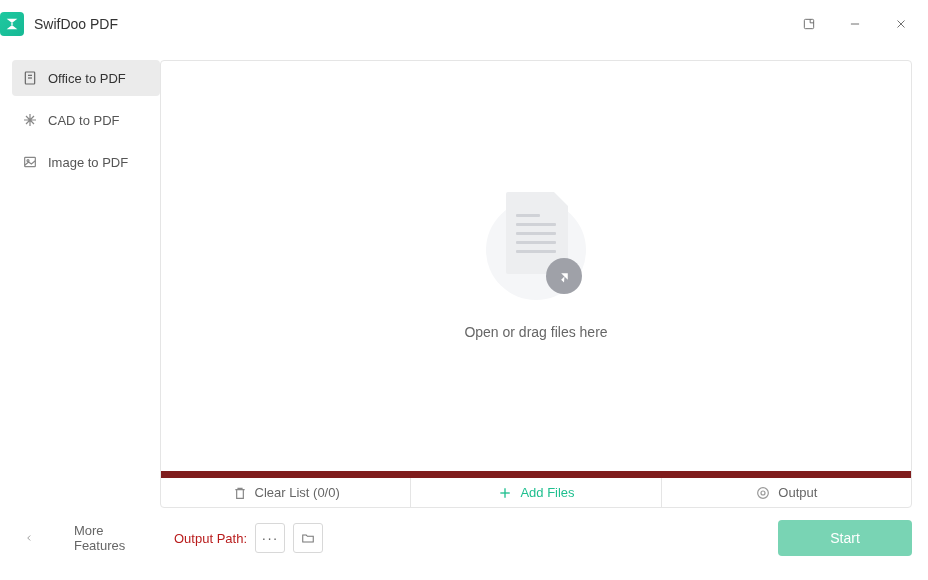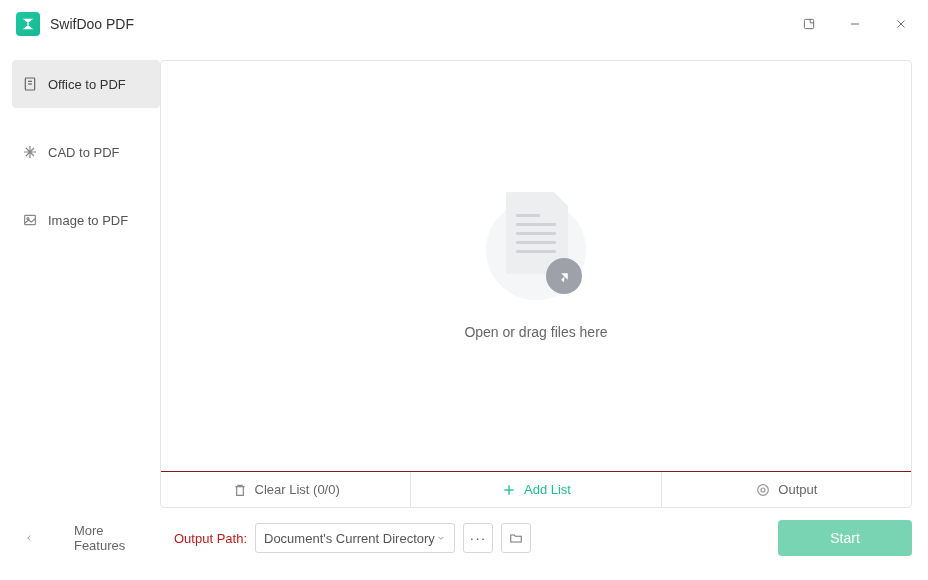--- a/index.html
+++ b/index.html
@@ -1,46 +1,46 @@
 <!DOCTYPE html>
 <html><head>
   <meta charset="utf-8">
   <style>
     * { margin: 0; padding: 0; box-sizing: border-box; font-family: -apple-system, BlinkMacSystemFont, "Segoe UI", Arial, sans-serif; }
     body { width: 928px; height: 580px; background: #ffffff; overflow: hidden; }
     
-    .titlebar { height: 48px; display: flex; align-items: center; padding: 0 4px 0 16px; }
+    .titlebar { height: 48px; display: flex; align-items: center; padding: 0 4px 0 0; }
     .app-logo { width: 24px; height: 24px; background: linear-gradient(135deg, #1ec9a0, #16b894); border-radius: 4px; display: flex; align-items: center; justify-content: center; margin-right: 10px; }
     .app-logo svg { width: 16px; height: 16px; }
     .app-title { font-size: 14px; color: #333; }
     .titlebar-spacer { flex: 1; }
     .win-btn { width: 46px; height: 48px; display: flex; align-items: center; justify-content: center; cursor: pointer; }
     .win-btn svg { width: 14px; height: 14px; }
     
     .body-area { display: flex; height: 460px; padding: 12px 16px 0 12px; }
     
     .sidebar { width: 148px; display: flex; flex-direction: column; }
-    .sidebar-item { height: 48px; display: flex; align-items: center; padding: 0 10px; border-radius: 4px; cursor: pointer; color: #555; font-size: 13px; margin-bottom: 20px; }
+    .sidebar-item { height: 36px; display: flex; align-items: center; padding: 0 10px; border-radius: 4px; cursor: pointer; color: #555; font-size: 13px; margin-bottom: 6px; }
     .sidebar-item.active { background: #ebebeb; color: #333; }
     .sidebar-item .sicon { width: 16px; height: 16px; margin-right: 10px; display: flex; align-items: center; justify-content: center; }
     
     .main-panel { flex: 1; border: 1px solid #e5e5e5; border-radius: 4px; display: flex; flex-direction: column; margin-left: 0; }
     .drop-zone { flex: 1; display: flex; flex-direction: column; align-items: center; justify-content: center; }
     .drop-graphic { position: relative; width: 120px; height: 110px; margin-bottom: 22px; }
     .circle-bg { position: absolute; top: 8px; left: 10px; width: 100px; height: 100px; border-radius: 50%; background: #f5f6f8; }
     .doc-shape { position: absolute; top: 0; left: 30px; width: 62px; height: 82px; background: #edeef0; border-radius: 2px; }
     .doc-shape .corner { position: absolute; top: 0; right: 0; width: 0; height: 0; border-left: 14px solid transparent; border-top: 14px solid #fff; }
     .doc-lines { position: absolute; top: 22px; left: 40px; width: 40px; }
     .doc-lines div { height: 3px; background: #d0d2d7; margin-bottom: 6px; border-radius: 1px; }
     .doc-lines div:nth-child(1) { width: 24px; }
     .arrow-badge { position: absolute; bottom: 8px; right: 14px; width: 36px; height: 36px; border-radius: 50%; background: #9fa1a8; display: flex; align-items: center; justify-content: center; }
     .arrow-badge svg { width: 16px; height: 16px; }
     .drop-text { color: #666; font-size: 14px; }
     
-    .action-bar { height: 36px; border-top: 1px solid #7f1d1d; display: flex; }
+    .action-bar { height: 36px; border-top: 7px solid #7f1d1d; display: flex; }
     .action-bar .abtn { flex: 1; display: flex; align-items: center; justify-content: center; font-size: 13px; color: #666; cursor: pointer; }
     .action-bar .abtn.add { color: #1fbf8f; }
     .action-bar .abtn .aicon { width: 16px; height: 16px; margin-right: 7px; display: flex; align-items: center; justify-content: center; }
     .action-bar .sep { width: 1px; background: #e5e5e5; }
     
     .footer { height: 60px; display: flex; align-items: center; padding: 0 16px 0 16px; }
     .more-features { display: flex; align-items: center; color: #666; font-size: 13px; cursor: pointer; margin-right: 30px; width: 128px; padding-left: 8px; gap: 32px; }
     .more-features svg { width: 12px; height: 12px; margin-right: 8px; }
     .output-label { font-size: 13px; color: #b91c1c; margin-right: 8px; }
     .select-box { height: 30px; width: 200px; border: 1px solid #d8d8d8; border-radius: 3px; display: flex; align-items: center; padding: 0 8px; font-size: 13px; color: #555; cursor: pointer; margin-right: 8px; justify-content: space-between; }
@@ -145,21 +145,21 @@
         <span>Clear List (0/0)</span>
       </div>
       <div class="sep"></div>
       <div class="abtn add">
         <span class="aicon">
           <svg viewBox="0 0 24 24" stroke="#1fbf8f" stroke-width="2">
               <line x1="12" y1="5" x2="12" y2="19"></line>
               <line x1="5" y1="12" x2="19" y2="12"></line>
             </svg>
         </span>
-        <span>Add List</span>
+        <span>Add Files</span>
       </div>
       <div class="sep"></div>
       <div class="abtn">
         <span class="aicon">
           <svg viewBox="0 0 24 24" fill="none" stroke="#999" stroke-width="1.8">
               <circle cx="12" cy="12" r="3"></circle>
               <circle cx="12" cy="12" r="8"></circle>
             </svg>
         </span>
         <span>Output</span>
@@ -169,26 +169,20 @@
 </div>
 
 <div class="footer">
   <div class="more-features">
     <svg viewBox="0 0 24 24" fill="none" stroke="#888" stroke-width="2">
         <polyline points="15 18 9 12 15 6"></polyline>
       </svg>
     <span>More Features</span>
   </div>
   <span class="output-label">Output Path:</span>
-  <div class="select-box">
-    <span>Document's Current Directory</span>
-    <svg viewBox="0 0 24 24" fill="none" stroke="#888" stroke-width="2">
-        <polyline points="6 9 12 15 18 9"></polyline>
-      </svg>
-  </div>
   <div class="icon-btn">
     <span class="dots">···</span>
   </div>
   <div class="icon-btn">
     <svg viewBox="0 0 24 24" fill="none" stroke="#777" stroke-width="1.8">
         <path d="M3 7 h6 l2 2 h10 v10 H3 Z"></path>
       </svg>
   </div>
   <div class="footer-spacer"></div>
   <div class="start-btn">

